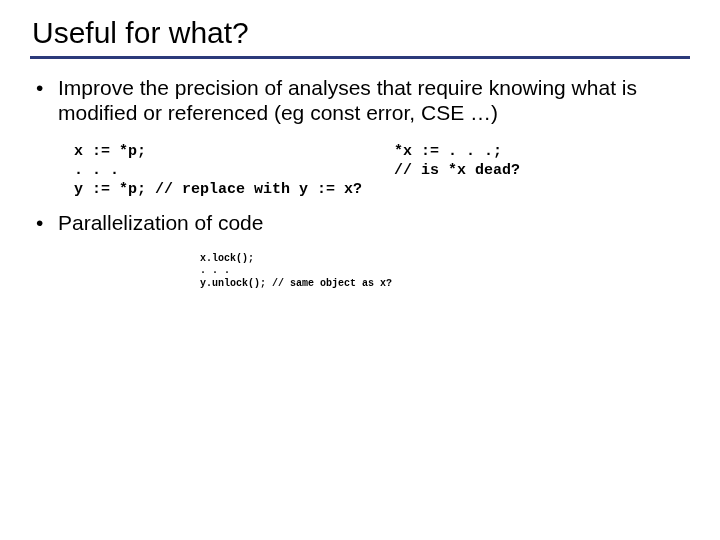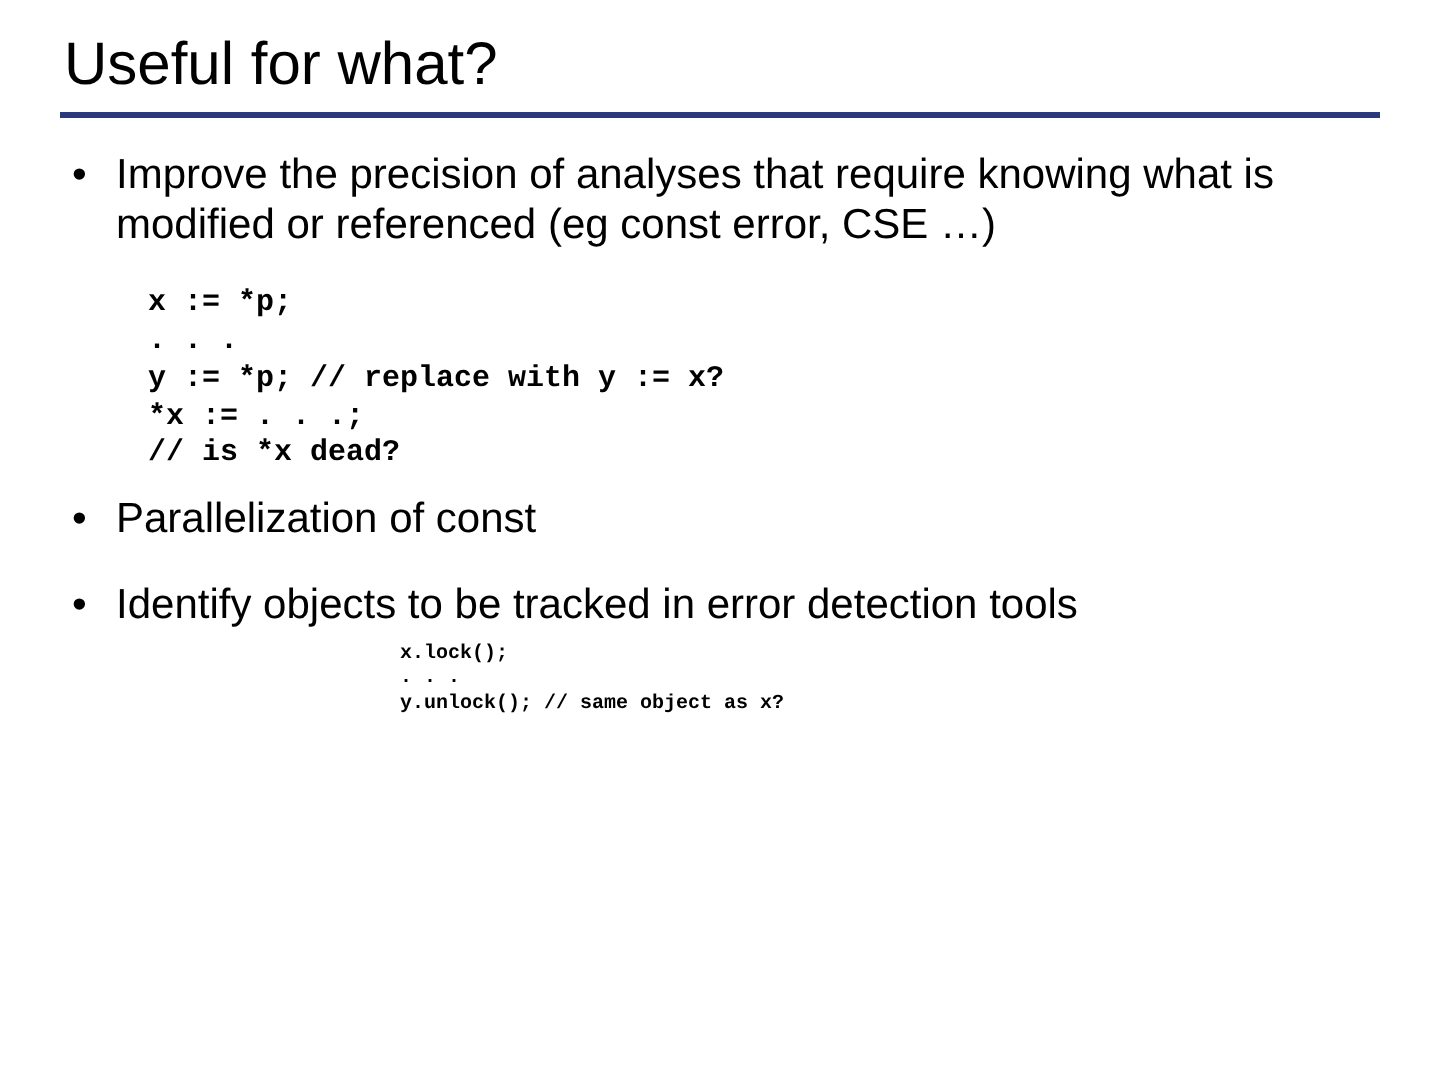--- a/index.html
+++ b/index.html
@@ -65,21 +65,20 @@
     left: 2px;
     top: 0;
   }
   .code-row {
     display: flex;
     margin: 8px 0 10px 44px;
     font-family: "Courier New", Courier, monospace;
     font-size: 15px;
     font-weight: bold;
     line-height: 1.25;
-    flex-direction: column;
   }
   .code-col-left {
     white-space: pre;
     min-width: 320px;
   }
   .code-col-right {
     white-space: pre;
   }
   .code-block-center {
     margin: 6px 0 0 170px;
@@ -113,26 +112,23 @@
     <div class="code-col-left">x := *p;
 . . .
 y := *p; // replace with y := x?</div>
     <div class="code-col-right">*x := . . .;
 // is *x dead?</div>
   </div>
 
   <ul class="level1">
 
     <li>
-      <span>Parallelization of const</span>
+      <span>Parallelization of code</span>
     </li>
 
-    <li class="li-last">
-      <span>Identify objects to be tracked in error detection tools</span>
-    </li>
 
   </ul>
 
   <div class="code-block-center">x.lock();
 . . .
 y.unlock(); // same object as x?</div>
 
 </div>
 
 </body></html>

